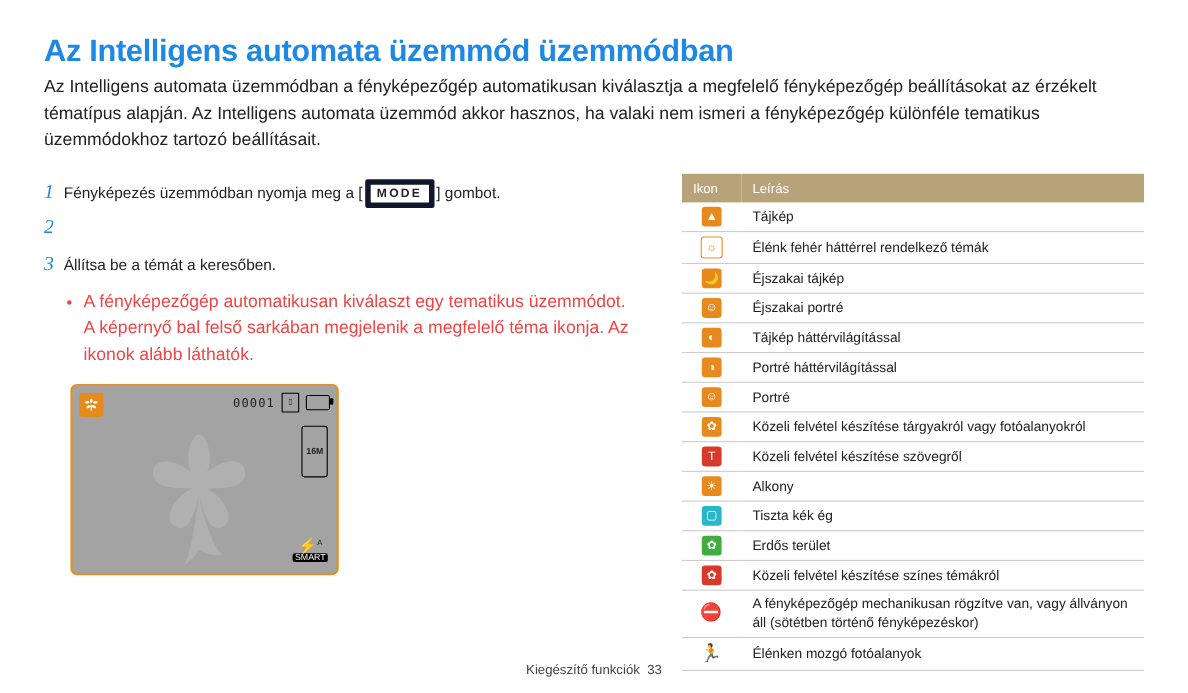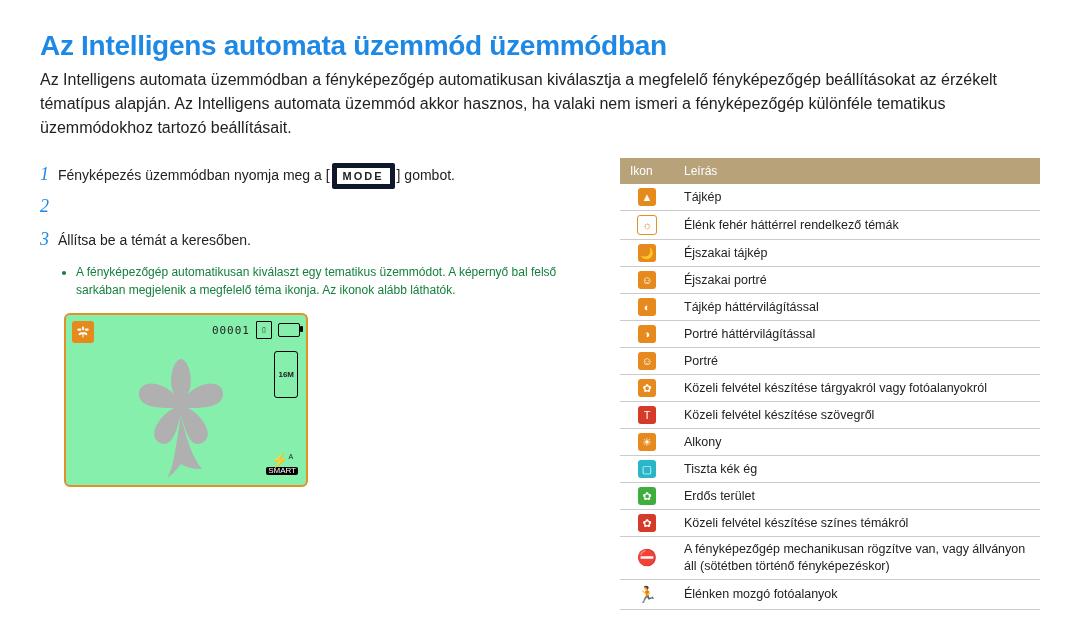--- a/index.html
+++ b/index.html
@@ -9,23 +9,23 @@
   .cols{display:flex;gap:40px;}
   .left{flex:0 0 540px;}
   .right{flex:1;}
   .steps{list-style:none;padding:0;margin:0 0 8px 0;}
   .steps>li{font-size:14px;line-height:1.8;display:flex;align-items:baseline;}
   .num{color:#1e88e5;font-family:"Times New Roman",serif;font-style:italic;font-size:18px;font-weight:500;width:18px;flex:0 0 18px;}
   .btn{display:inline-block;border:5px solid #0f172a;border-radius:2px;padding:0 6px;font-family:Arial;font-size:11px;letter-spacing:2px;font-weight:700;margin:0 2px;line-height:16px;vertical-align:middle;}
   .smart-icon{display:inline-block;width:20px;height:14px;vertical-align:middle;position:relative;margin:0 3px;}
   .smart-icon::before{content:"";position:absolute;top:0;left:3px;width:14px;height:9px;border-radius:3px;background:#000;}
   .smart-icon::after{content:"SMART";position:absolute;bottom:-2px;left:-2px;font-size:5px;color:#000;font-weight:bold;letter-spacing:-0.3px;}
-  .bullets{list-style:disc;margin:0 0 14px 36px;padding:0;font-size:12px;line-height:1.5;color:#15803d;}
+  .bullets{list-style:disc;margin:0 0 14px 36px;padding:0;font-size:16px;line-height:1.5;color:#ef4444;}
   .screen-wrap{margin-left:24px;}
-  .screen{width:240px;height:170px;border:2px solid #e0912a;border-radius:6px;position:relative;background:#86efac;overflow:hidden;}
+  .screen{width:240px;height:170px;border:2px solid #e0912a;border-radius:6px;position:relative;background:#a3a3a3;overflow:hidden;}
   .sc-top{position:absolute;top:6px;right:6px;display:flex;gap:6px;align-items:center;}
   .sc-tl{position:absolute;top:6px;left:6px;width:22px;height:22px;border-radius:3px;background:#e68a1e;display:flex;align-items:center;justify-content:center;}
   .flower-ico{width:14px;height:14px;fill:#fff;}
   .sd{width:14px;height:16px;border:1.5px solid #000;border-radius:1px;font-size:7px;text-align:center;line-height:15px;}
   .batt{width:20px;height:12px;border:1.5px solid #000;border-radius:2px;position:relative;}
   .batt::after{content:"";position:absolute;right:-4px;top:2px;width:3px;height:6px;background:#000;border-radius:1px;}
   .batt .fill{background:#000;height:100%;width:60%;}
   .cnt{font-family:monospace;font-size:11px;letter-spacing:1px;}
   .sc-mid{position:absolute;top:36px;right:8px;border:1px solid #000;border-radius:3px;font-size:8px;padding:18px 3px;font-weight:700;}
   .sc-flash{position:absolute;bottom:10px;right:8px;text-align:center;font-size:8px;line-height:1;}
@@ -161,13 +161,16 @@
             </tr>
             <tr>
               <td class="ic" style="font-size: 16px;">🏃</td>
               <td>Élénken mozgó fotóalanyok</td>
             </tr>
           </tbody>
       </table>
     </div>
   </div>
 
+  <div class="footer">
+    <span>Kiegészítő funkciók</span>&nbsp;&nbsp;<b>33</b>
+  </div>
 </div>
 
 </body></html>

